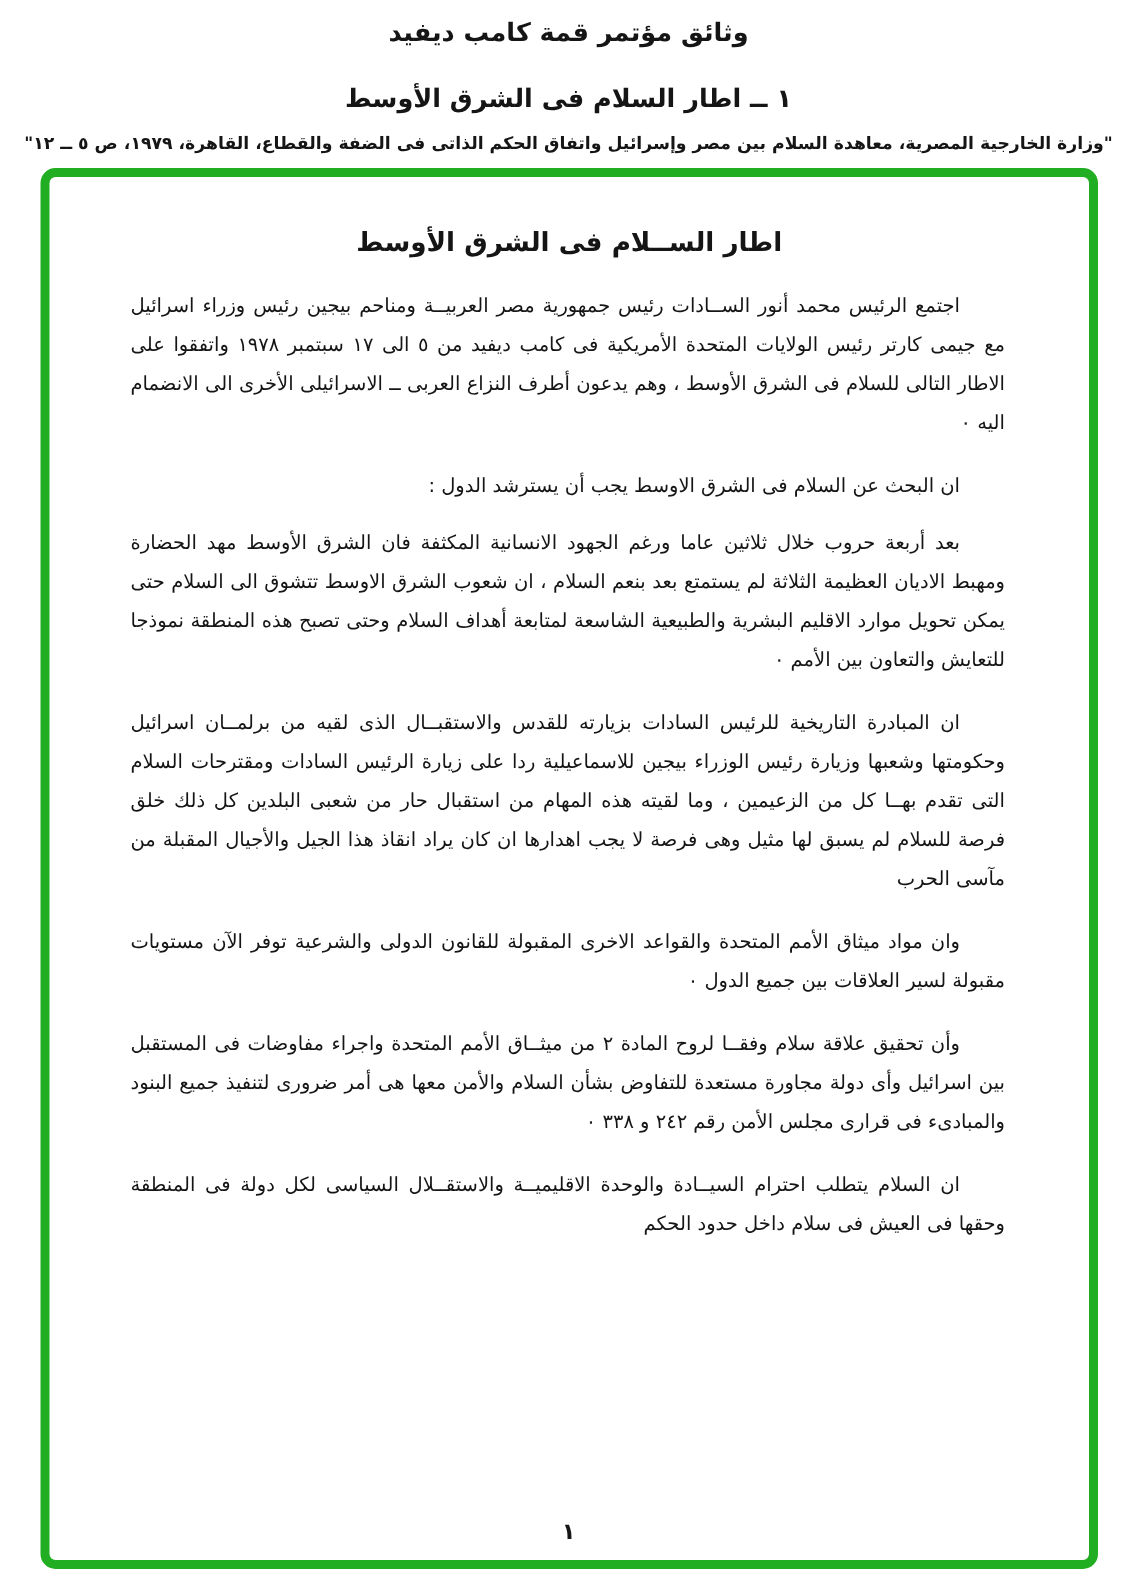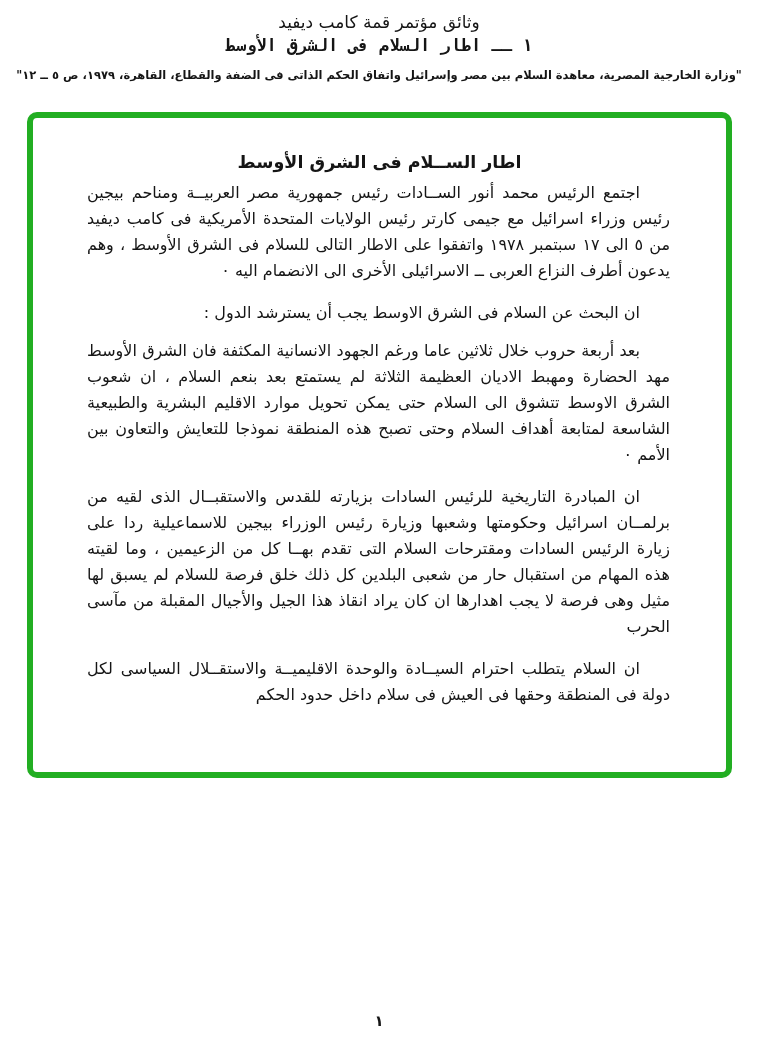--- a/index.html
+++ b/index.html
@@ -10,43 +10,43 @@
     background:var(--paper);
     font-family:"DejaVu Sans", sans-serif;
     color:var(--ink);
     overflow:hidden;
     position:relative;
   }
   .page { position:relative; width:758px; height:1046px; direction:rtl; }
 
   
   .doc-header { text-align:center; padding-top:12px; }
-  .hdr-line1 { font-size:17px; font-weight:normal; letter-spacing:0.2px; }
-  .hdr-line2 { font-size:17px; font-weight:bold; margin-top:3px;font-family:Liberation Mono, monospace; }
+  .hdr-line1 { font-size:17px; font-weight:bold; letter-spacing:0.2px; }
+  .hdr-line2 { font-size:17px; font-weight:bold; margin-top:24px; }
   .hdr-source {
     font-size:11.5px; font-weight:bold; margin-top:12px;
     white-space:nowrap; letter-spacing:-0.2px;
   }
 
   
   .frame {
     position:absolute; left:27px; top:112px;
-    width:705px; height:666px;
+    width:705px; height:934px;
     border:6px solid var(--green);
     border-radius:10px;
     background:var(--paper);
   }
   .doc-title {
     text-align:center; font-weight:bold;
     font-size:17.5px; margin-top:34px;
   }
   .doc-body {
-    margin-top:8px;
+    margin-top:20px;
     padding:0 56px 0 54px;
-    font-size:16px;
+    font-size:13px;
     line-height:26px;
     text-align:justify;
   }
   .doc-body p {
     margin:0 0 16px 0;
     text-indent:30px; 
   }
   .doc-body p.lead-colon { margin-bottom:12px; }
 
   
@@ -67,19 +67,21 @@
   </header>
 
   <div class="frame">
     <div class="doc-title">اطار الســلام فى الشرق الأوسط</div>
 
     <div class="doc-body">
       <p>اجتمع الرئيس محمد أنور الســادات رئيس جمهورية مصر العربيــة ومناحم بيجين رئيس وزراء اسرائيل مع جيمى كارتر رئيس الولايات المتحدة الأمريكية فى كامب ديفيد من ٥ الى ١٧ سبتمبر ١٩٧٨ واتفقوا على الاطار التالى للسلام فى الشرق الأوسط ، وهم يدعون أطرف النزاع العربى ــ الاسرائيلى الأخرى الى الانضمام اليه ٠</p>
       <p class="lead-colon">ان البحث عن السلام فى الشرق الاوسط يجب أن يسترشد الدول :</p>
       <p>بعد أربعة حروب خلال ثلاثين عاما ورغم الجهود الانسانية المكثفة فان الشرق الأوسط مهد الحضارة ومهبط الاديان العظيمة الثلاثة لم يستمتع بعد بنعم السلام ، ان شعوب الشرق الاوسط تتشوق الى السلام حتى يمكن تحويل موارد الاقليم البشرية والطبيعية الشاسعة لمتابعة أهداف السلام وحتى تصبح هذه المنطقة نموذجا للتعايش والتعاون بين الأمم ٠</p>
       <p>ان المبادرة التاريخية للرئيس السادات بزيارته للقدس والاستقبــال الذى لقيه من برلمــان اسرائيل وحكومتها وشعبها وزيارة رئيس الوزراء بيجين للاسماعيلية ردا على زيارة الرئيس السادات ومقترحات السلام التى تقدم بهــا كل من الزعيمين ، وما لقيته هذه المهام من استقبال حار من شعبى البلدين كل ذلك خلق فرصة للسلام لم يسبق لها مثيل وهى فرصة لا يجب اهدارها ان كان يراد انقاذ هذا الجيل والأجيال المقبلة من مآسى الحرب</p>
+      <p>وان مواد ميثاق الأمم المتحدة والقواعد الاخرى المقبولة للقانون الدولى والشرعية توفر الآن مستويات مقبولة لسير العلاقات بين جميع الدول ٠</p>
+      <p>وأن تحقيق علاقة سلام وفقــا لروح المادة ٢ من ميثــاق الأمم المتحدة واجراء مفاوضات فى المستقبل بين اسرائيل وأى دولة مجاورة مستعدة للتفاوض بشأن السلام والأمن معها هى أمر ضرورى لتنفيذ جميع البنود والمبادىء فى قرارى مجلس الأمن رقم ٢٤٢ و ٣٣٨ ٠</p>
       <p>ان السلام يتطلب احترام السيــادة والوحدة الاقليميــة والاستقــلال السياسى لكل دولة فى المنطقة وحقها فى العيش فى سلام داخل حدود الحكم</p>
     </div>
   </div>
 
   <div class="page-number">١</div>
 
 </div>
 
 </body></html>

